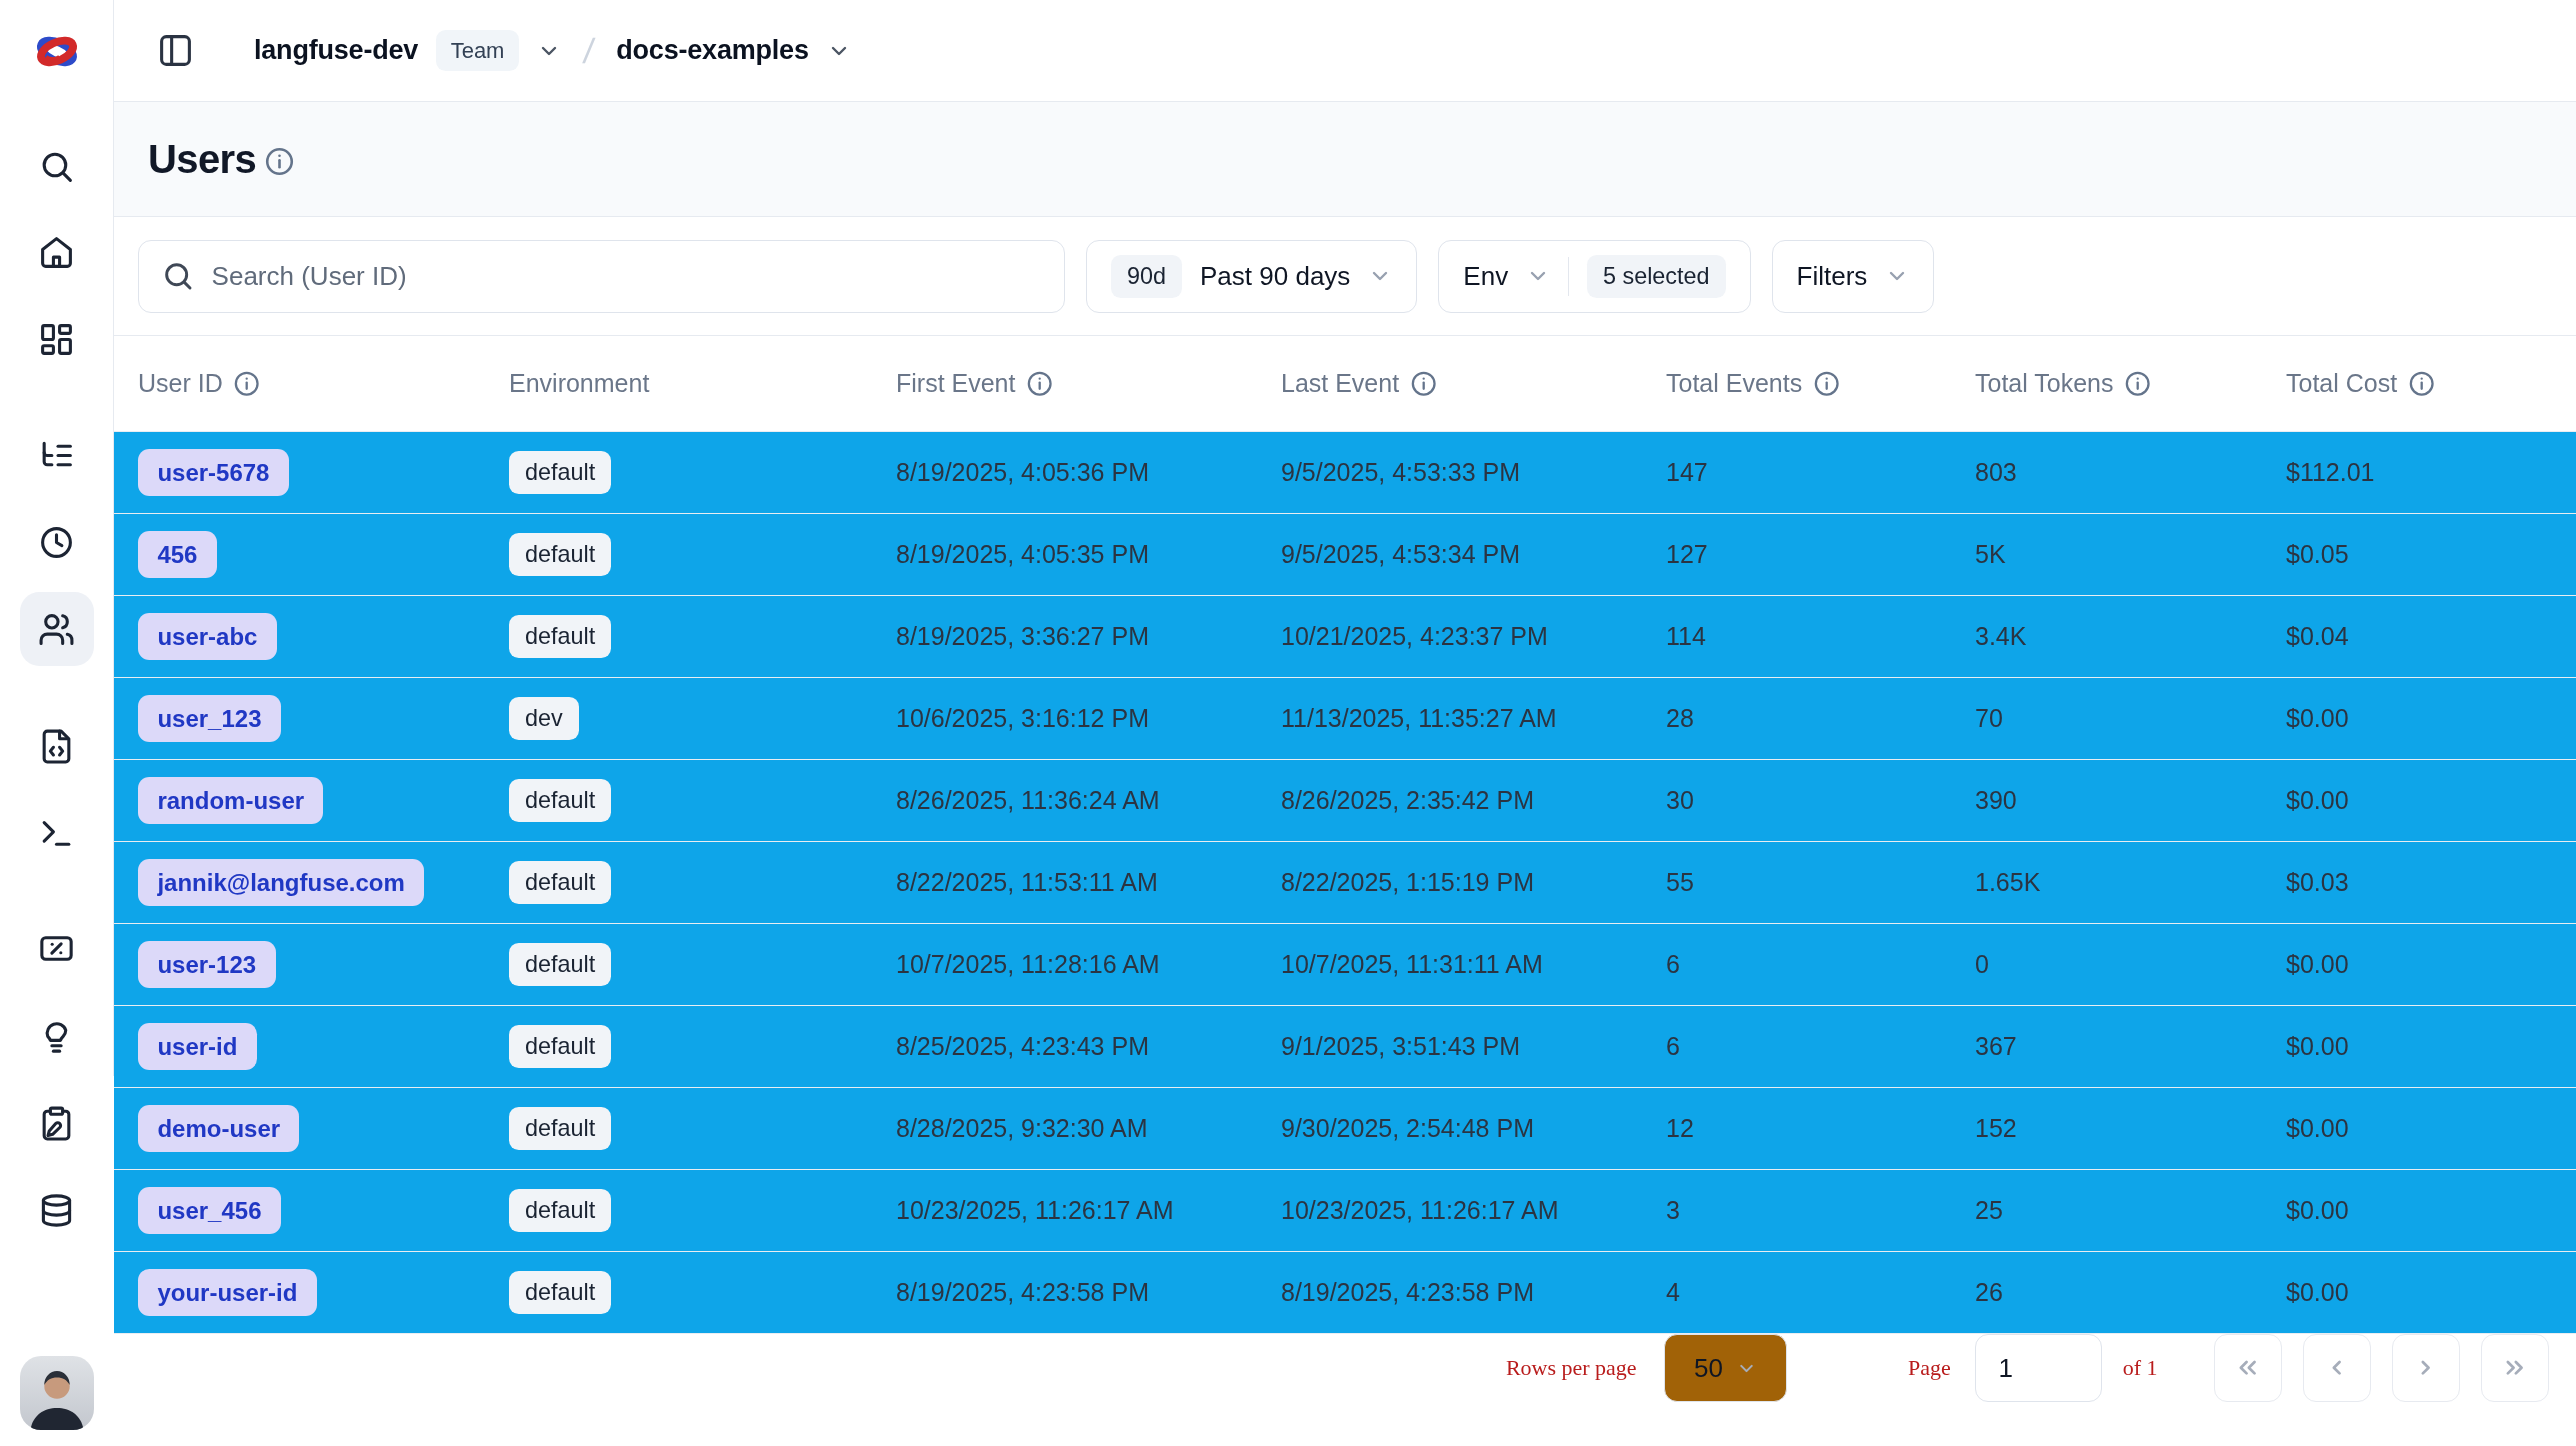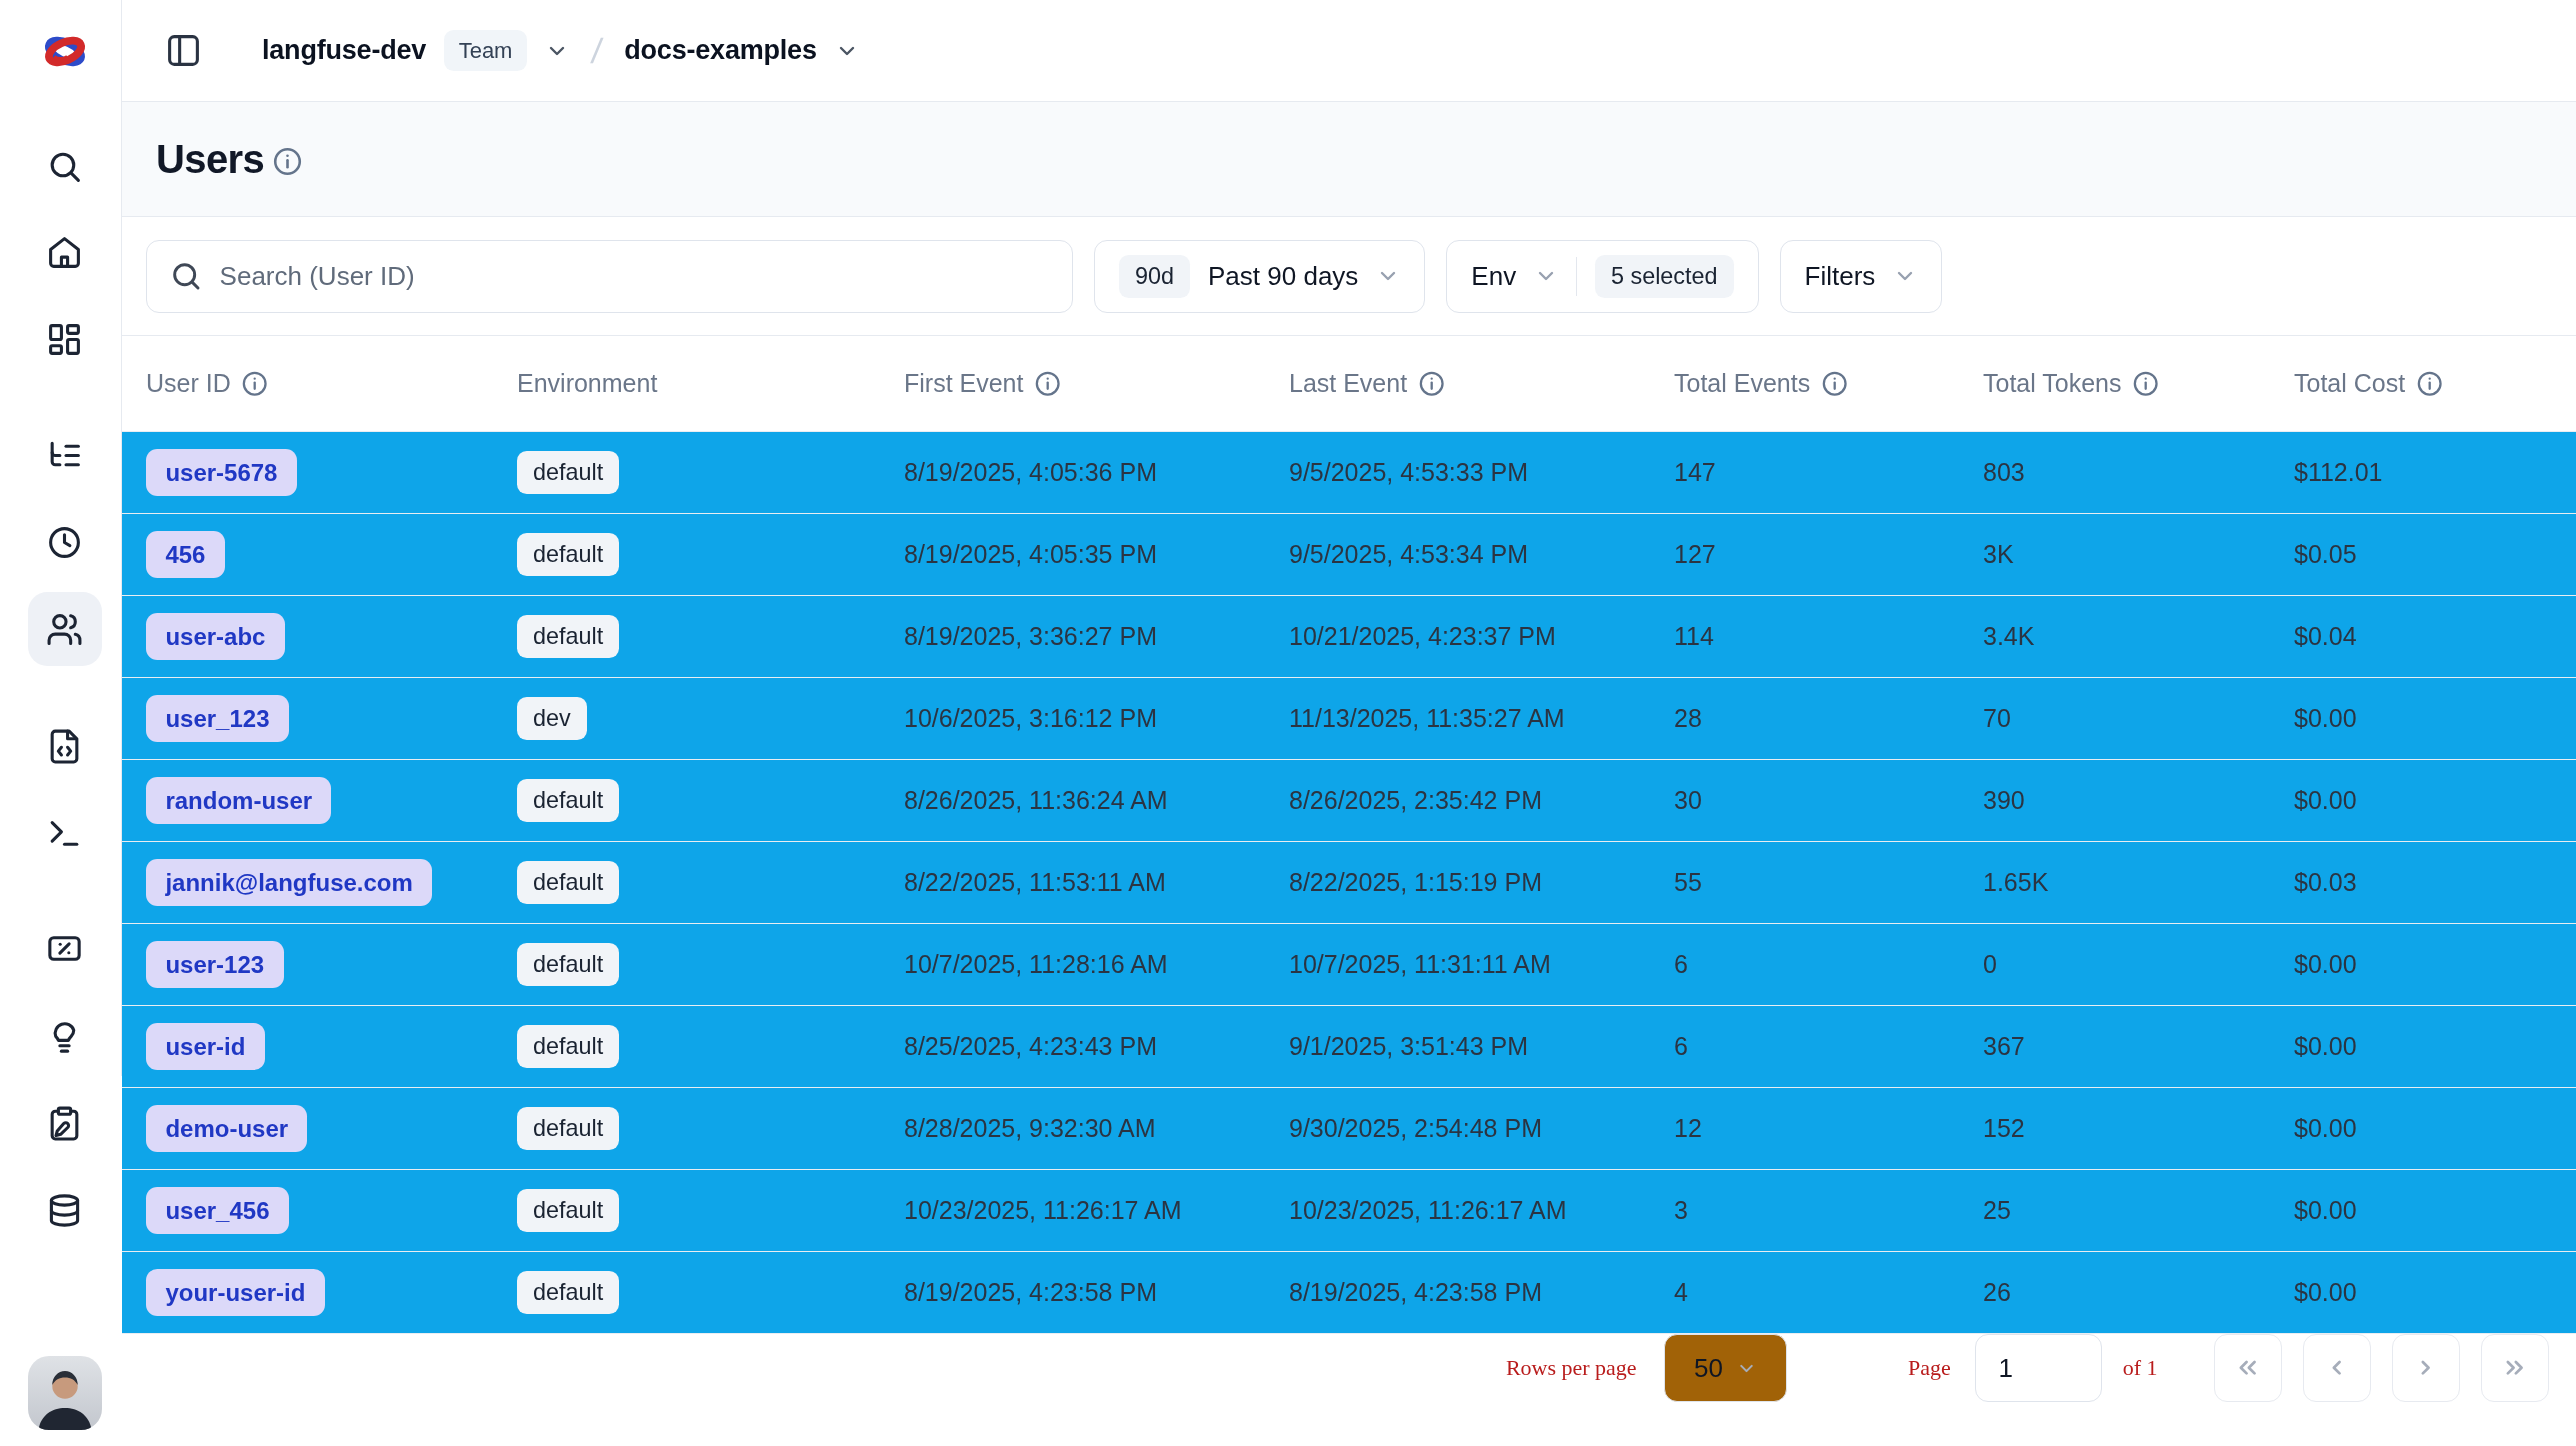--- a/index.html
+++ b/index.html
@@ -9,21 +9,21 @@
     --text:#2b3442;
     --dark:#0f1624;
     --badge-bg:#dcd9f9;
     --badge-text:#2038c4;
     --icon:#1c2433;
     --chev:#8a93a3;
   }
   *{box-sizing:border-box;margin:0;padding:0;}
   html,body{width:2576px;height:1447px;}
   body{font-family:"Liberation Sans","DejaVu Sans",sans-serif;background:#fff;color:var(--text);overflow:hidden;}
-  .app{display:flex;width:2576px;height:1076px;padding-left:8px;}
+  .app{display:flex;width:2576px;height:1076px;}
 
   
   .sidebar{position:relative;width:114px;height:100%;border-right:0.8px solid var(--border);background:#fff;flex:0 0 114px;}
   .logo{position:absolute;left:50%;top:24px;transform:translateX(-50%);width:55px;height:55px;display:flex;align-items:center;justify-content:center;}
   .nav-icon{position:absolute;left:50%;transform:translateX(-50%);width:74px;height:74px;display:flex;align-items:center;justify-content:center;border-radius:19.4px;cursor:pointer;}
   .nav-icon svg{width:37px;height:37px;stroke:var(--icon);fill:none;stroke-width:2;stroke-linecap:round;stroke-linejoin:round;}
   .nav-icon.active{background:#eef1f6;}
   .avatar{position:absolute;left:50%;transform:translateX(-50%);top:1356px;width:74px;height:74px;border-radius:21px;overflow:hidden;cursor:pointer;}
 
   
@@ -323,21 +323,21 @@
         <div class="cell">803</div>
         <div class="cell">$112.01</div>
       </div>
 
       <div class="trow">
         <div class="cell"><span class="id-badge">456</span></div>
         <div class="cell"><span class="env-badge">default</span></div>
         <div class="cell">8/19/2025, 4:05:35 PM</div>
         <div class="cell">9/5/2025, 4:53:34 PM</div>
         <div class="cell">127</div>
-        <div class="cell">3K</div>
+        <div class="cell">5K</div>
         <div class="cell">$0.05</div>
       </div>
 
       <div class="trow">
         <div class="cell"><span class="id-badge">user-abc</span></div>
         <div class="cell"><span class="env-badge">default</span></div>
         <div class="cell">8/19/2025, 3:36:27 PM</div>
         <div class="cell">10/21/2025, 4:23:37 PM</div>
         <div class="cell">114</div>
         <div class="cell">3.4K</div>

